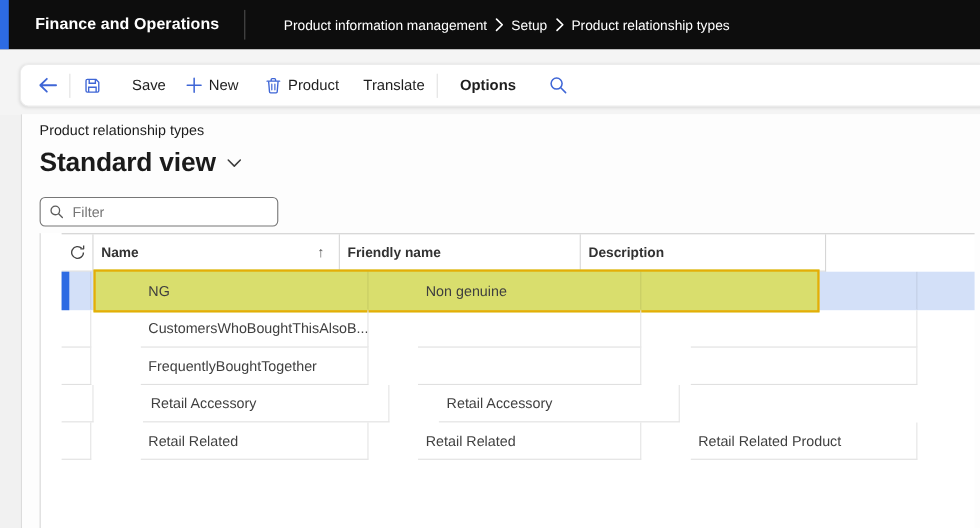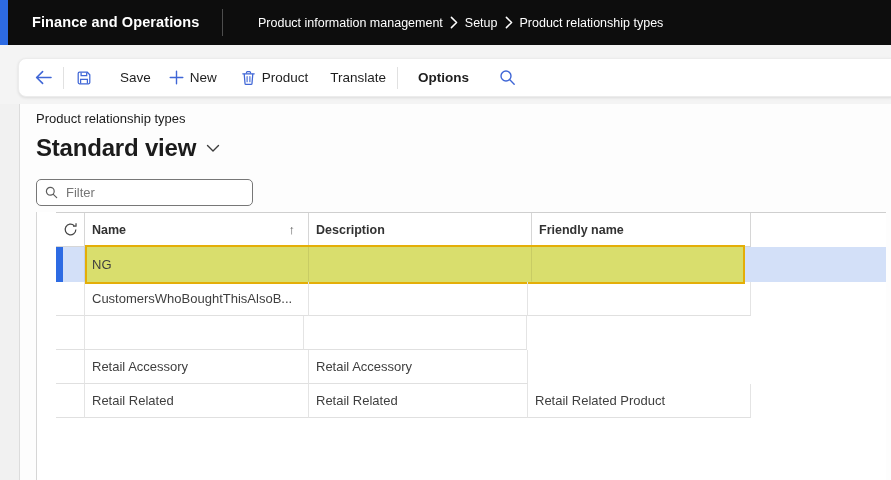--- a/index.html
+++ b/index.html
@@ -48,21 +48,21 @@
   .filter-box input::placeholder{color:#767676;}
 
   
   .grid{position:absolute;left:15px;top:108px;width:850px;height:323px;
         border-left:1px solid var(--grid-border,#d6d6d6);background:#fff;padding-left:19px;}
   .grid-row{display:flex;width:100%;position:relative;}
   .grid-header{height:35px;border-top:1px solid #cfcfcf;}
   .gh-cell{font-size:12.5px;font-weight:700;color:#323232;display:flex;align-items:center;
            border-right:1px solid var(--grid-border,#d6d6d6);
            border-bottom:1px solid var(--grid-border,#d6d6d6);padding-left:7px;}
-  .gd-row{height:34px;}
+  .gd-row{height:34px;gap:45px;}
   .gd-row.selected{height:35px;background:var(--sel-bg,#d3e0f8);}
   .gd-cell{font-size:13px;color:#3f3f3f;display:flex;align-items:center;padding-left:7px;
            border-right:1px solid #e4e4e4;border-bottom:1px solid #e0e0e0;
            white-space:nowrap;overflow:hidden;position:relative;z-index:1;}
   .selected .gd-cell{border-bottom-color:transparent;border-right-color:rgba(0,0,0,.08);}
   .c0{width:29px;padding-left:0;justify-content:center;}
   .c1{width:224px;}
   .c2{width:219px;}
   .c3{width:223px;}
   .cf{flex:1;border-right:none!important;border-bottom:none!important;}
@@ -185,48 +185,50 @@
             <svg width="15" height="15" viewBox="0 0 16 16">
                 <path d="M13.7 8a5.7 5.7 0 1 1-1.7-4.05" fill="none" stroke="#454545" stroke-width="1.3"></path>
                 <path d="M13.9 1.3v3.2h-3.2" fill="none" stroke="#454545" stroke-width="1.3" stroke-linejoin="round"></path>
               </svg>
           </span>
         </div>
         <div class="gh-cell c1">
           <span>Name</span>
           <span class="sort-arrow">↑</span>
         </div>
+        <div class="gh-cell c2">
+          <span>Friendly name</span>
+        </div>
         <div class="gh-cell c3">
           <span>Description</span>
-        </div>
-        <div class="gh-cell c2">
-          <span>Friendly name</span>
         </div>
         <div class="gh-cell cf"></div>
       </div>
 
       <div class="grid-row gd-row selected">
         <div class="sel-bar"></div>
         <div class="hl-box"></div>
         <div class="gd-cell c0"></div>
         <div class="gd-cell c1">NG</div>
+        <div class="gd-cell c2">Non genuine</div>
         <div class="gd-cell c3"></div>
         <div class="gd-cell cf"></div>
       </div>
 
       <div class="grid-row gd-row">
         <div class="gd-cell c0"></div>
         <div class="gd-cell c1">CustomersWhoBoughtThisAlsoB...</div>
         <div class="gd-cell c2"></div>
         <div class="gd-cell c3"></div>
         <div class="gd-cell cf"></div>
       </div>
 
       <div class="grid-row gd-row">
         <div class="gd-cell c0"></div>
+        <div class="gd-cell c1">FrequentlyBoughtTogether</div>
         <div class="gd-cell c2"></div>
         <div class="gd-cell c3"></div>
         <div class="gd-cell cf"></div>
       </div>
 
       <div class="grid-row gd-row">
         <div class="gd-cell c0"></div>
         <div class="gd-cell c1">Retail Accessory</div>
         <div class="gd-cell c2">Retail Accessory</div>
         <div class="gd-cell cf"></div>

